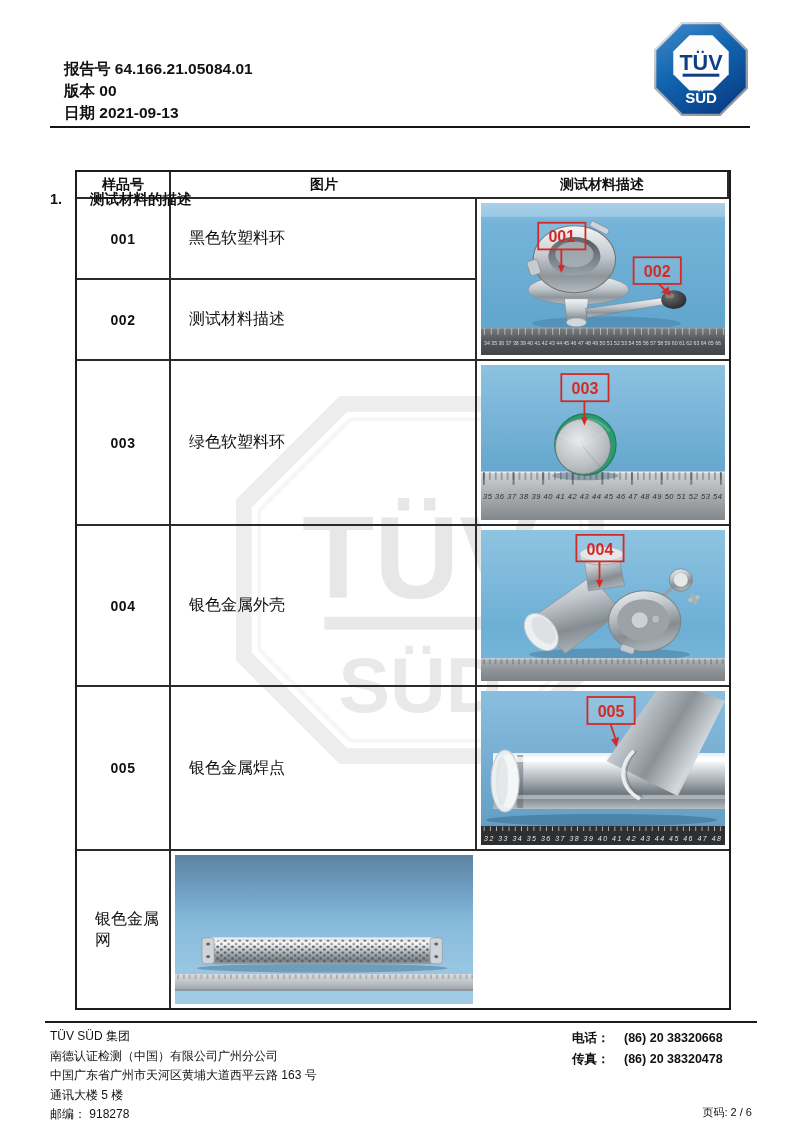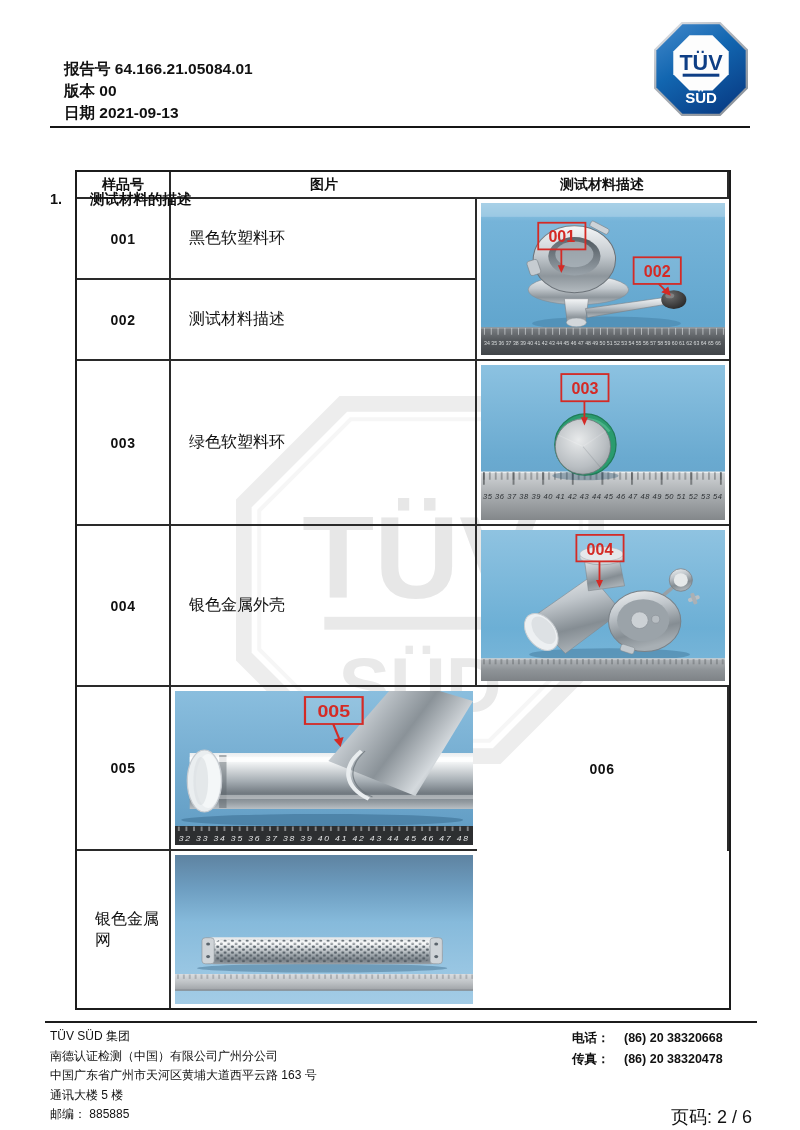--- a/index.html
+++ b/index.html
@@ -47,21 +47,21 @@
   .photo-span { grid-column:3; grid-row:2 / span 2; }
   .photo-frame { width:100%; height:100%; position:relative; }
   .photo-frame svg { display:block; width:100%; height:100%; }
 
   
   .footer-rule { position:absolute; left:45px; top:1021px; width:712px; height:2px; background:#1c1c1c; z-index:3; }
   .footer-company { position:absolute; left:50px; top:1027px; z-index:3; font-size:12px; line-height:19.5px; }
   .footer-contact { position:absolute; left:572px; top:1028px; z-index:3; font-size:12.5px; font-weight:bold; line-height:21px; }
   .footer-contact .row { display:flex;justify-content:flex-end; }
   .footer-contact .lbl { width:52px; }
-  .page-number { position:absolute; right:48px; top:1105px; z-index:3; font-size:18px; }
+  .page-number { position:absolute; right:48px; top:1105px; z-index:3; font-size:11px; }
 </style>
 </head>
 <body>
 
 <div class="report-header">
   <div class="hline">报告号 64.166.21.05084.01</div>
   <div class="hline">版本 00</div>
   <div class="hline">日期 2021-09-13</div>
 </div>
 <div class="header-rule"></div>
@@ -286,20 +286,21 @@
           <rect x="95" y="5" width="47" height="27" fill="#ffffff" fill-opacity="0.1" stroke="#d42a25" stroke-width="1.8"></rect>
           <text x="118.5" y="25" font-size="16" font-weight="bold" fill="#d42a25" text-anchor="middle">004</text>
           <line x1="118" y1="32" x2="118" y2="52" stroke="#d42a25" stroke-width="1.8"></line>
           <polygon points="114.5,51 121.5,51 118,59" fill="#d42a25"></polygon>
         </g>
       </svg>
     </div>
   </div>
 
   <div class="cell num">005</div>
+  <div class="cell desc">银色金属焊点</div>
   <div class="cell photo no-br">
     <div class="photo-frame">
       <svg viewBox="0 0 243 154" preserveAspectRatio="none">
         <defs>
           <linearGradient id="sky4" x1="0" y1="0" x2="0" y2="1">
             <stop offset="0" stop-color="#8abede"></stop>
               <stop offset="1" stop-color="#5e9ac2"></stop>
           </linearGradient>
           <linearGradient id="met4" x1="0" y1="0" x2="0" y2="1">
             <stop offset="0" stop-color="#e9edef"></stop>
@@ -338,21 +339,20 @@
         <g>
           <rect x="106" y="6" width="47" height="27" fill="#ffffff" fill-opacity="0.1" stroke="#d42a25" stroke-width="1.8"></rect>
           <text x="129.5" y="26" font-size="16" font-weight="bold" fill="#d42a25" text-anchor="middle">005</text>
           <line x1="129" y1="33" x2="134" y2="48" stroke="#d42a25" stroke-width="1.8"></line>
           <polygon points="129.5,48.5 137.5,46 135,56" fill="#d42a25"></polygon>
         </g>
       </svg>
     </div>
   </div>
 
-  <div class="cell num no-bb">006</div>
   <div class="cell desc no-bb">银色金属网</div>
   <div class="cell photo no-br no-bb">
     <div class="photo-frame">
       <svg viewBox="0 0 243 154" preserveAspectRatio="none">
         <defs>
           <linearGradient id="sky5" x1="0" y1="0" x2="0" y2="1">
             <stop offset="0" stop-color="#5e83a1"></stop>
               <stop offset="0.22" stop-color="#6d9dc0"></stop>
             <stop offset="0.45" stop-color="#86badb"></stop>
               <stop offset="0.75" stop-color="#97c5e2"></stop>
@@ -396,21 +396,21 @@
     </div>
   </div>
 </div>
 
 <div class="footer-rule"></div>
 <div class="footer-company">
   <div>TÜV SÜD 集团</div>
   <div>南德认证检测（中国）有限公司广州分公司</div>
   <div>中国广东省广州市天河区黄埔大道西平云路 163 号</div>
   <div>通讯大楼 5 楼</div>
-  <div>邮编：  885885</div>
+  <div>邮编：  918278</div>
 </div>
 <div class="footer-contact">
   <div class="row">
     <span class="lbl">电话：</span>
     <span>(86) 20 38320668</span>
   </div>
   <div class="row">
     <span class="lbl">传真：</span>
     <span>(86) 20 38320478</span>
   </div>

